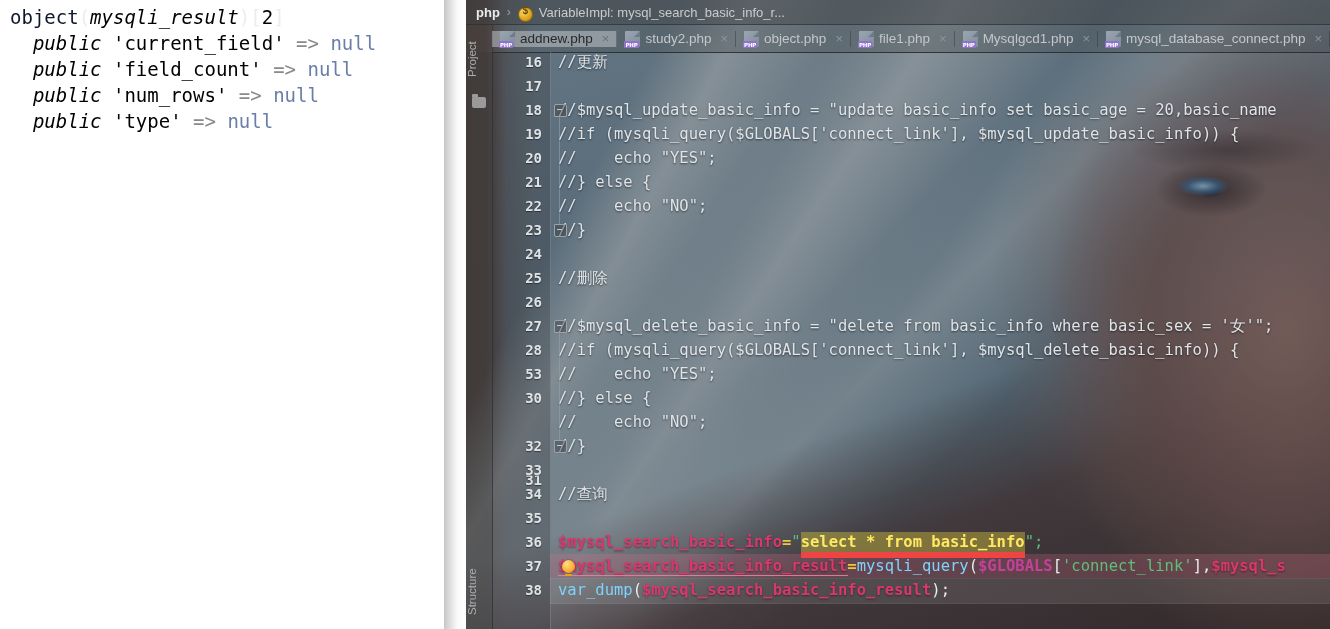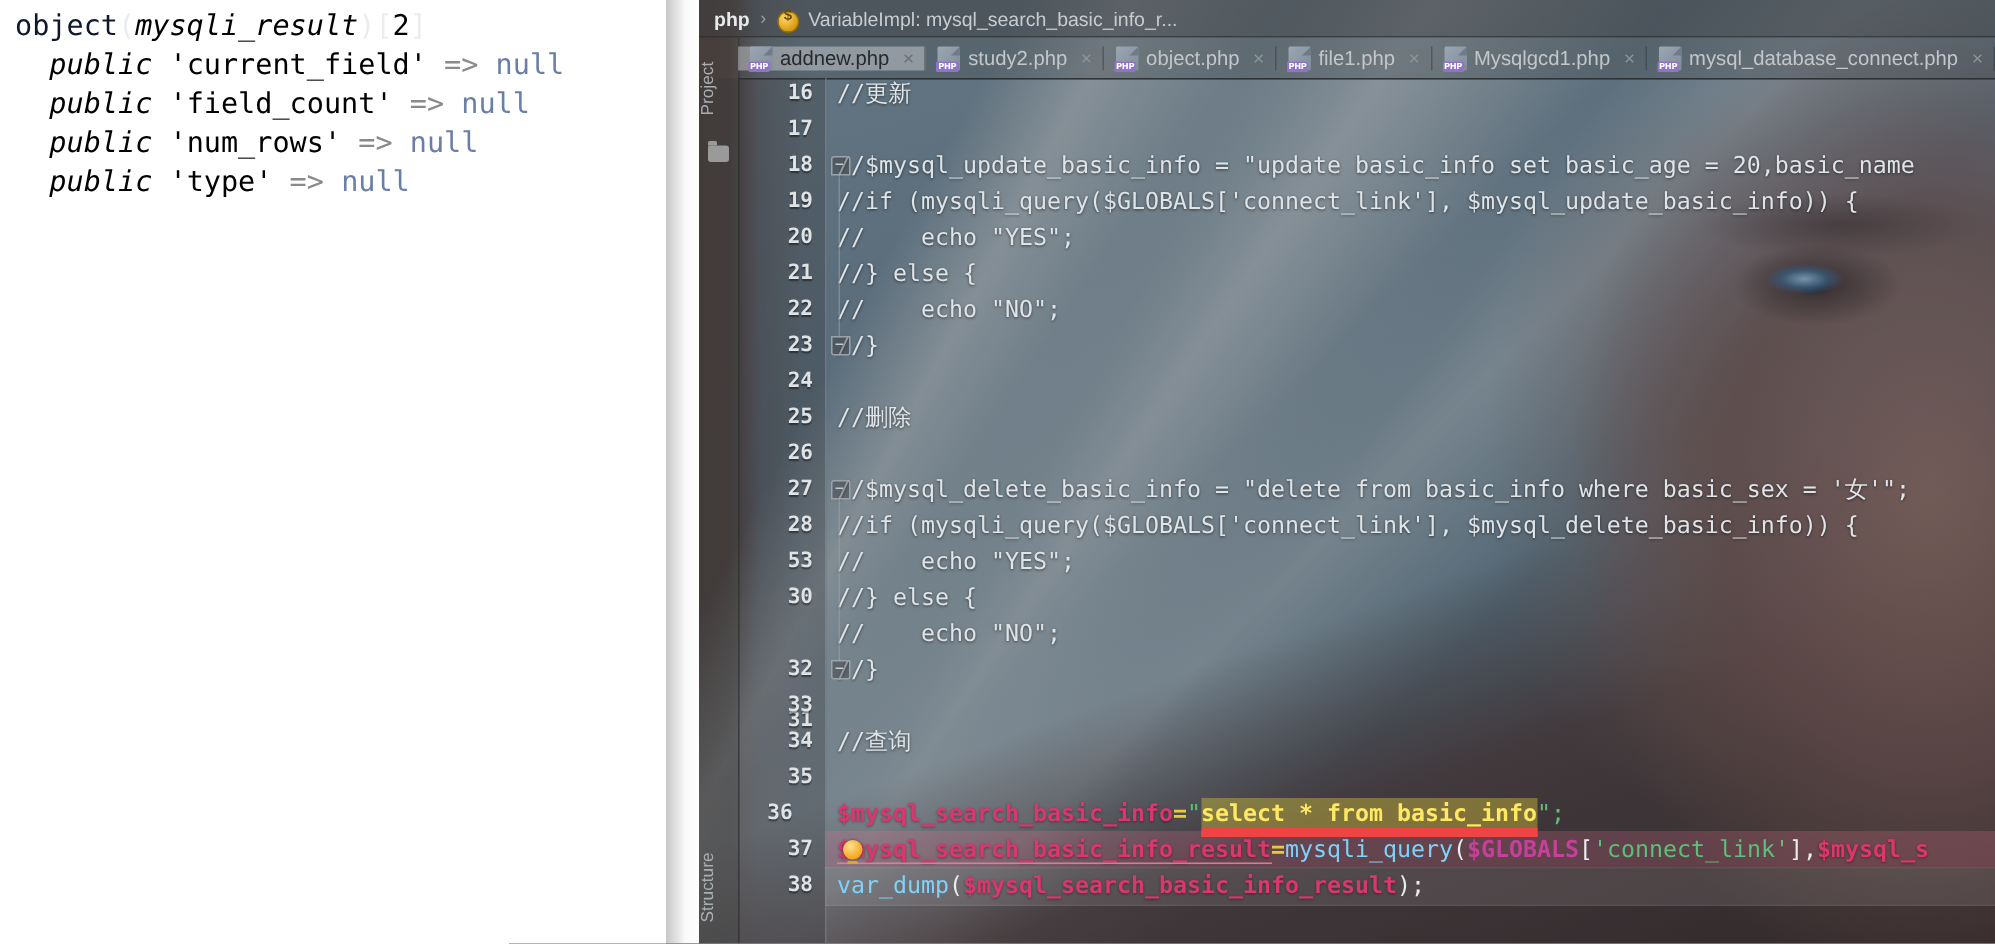--- a/index.html
+++ b/index.html
@@ -315,21 +315,21 @@
         <div class="lineno" style="top: 238px;">26</div>
         <div class="lineno" style="top: 262px;">27</div>
         <div class="lineno" style="top: 286px;">28</div>
         <div class="lineno" style="top: 310px;">53</div>
         <div class="lineno" style="top: 334px;">30</div>
         <div class="lineno" style="top: 368px; margin-top: 48px;">31</div>
         <div class="lineno" style="top: 382px;">32</div>
         <div class="lineno" style="top: 406px;">33</div>
         <div class="lineno" style="top: 430px;">34</div>
         <div class="lineno" style="top: 454px;">35</div>
-        <div class="lineno" style="top: 478px; text-align: center;">36</div>
+        <div class="lineno" style="top: 478px;">36</div>
         <div class="lineno" style="top: 502px;">37</div>
         <div class="lineno" style="top: 526px;">38</div>
       </div>
 
     <div class="code" id="code">
       <div class="code-vline"></div>
     <div class="caret-line" style="top: 526px;"></div>
         <div class="warnband" style="top: 502px; left: 0px; width: 800px;"></div>
         <div class="cl" style="top: -2px;"><span class="cmt">//更新</span></div>
         <div class="cl" style="top: 22px;"></div>

